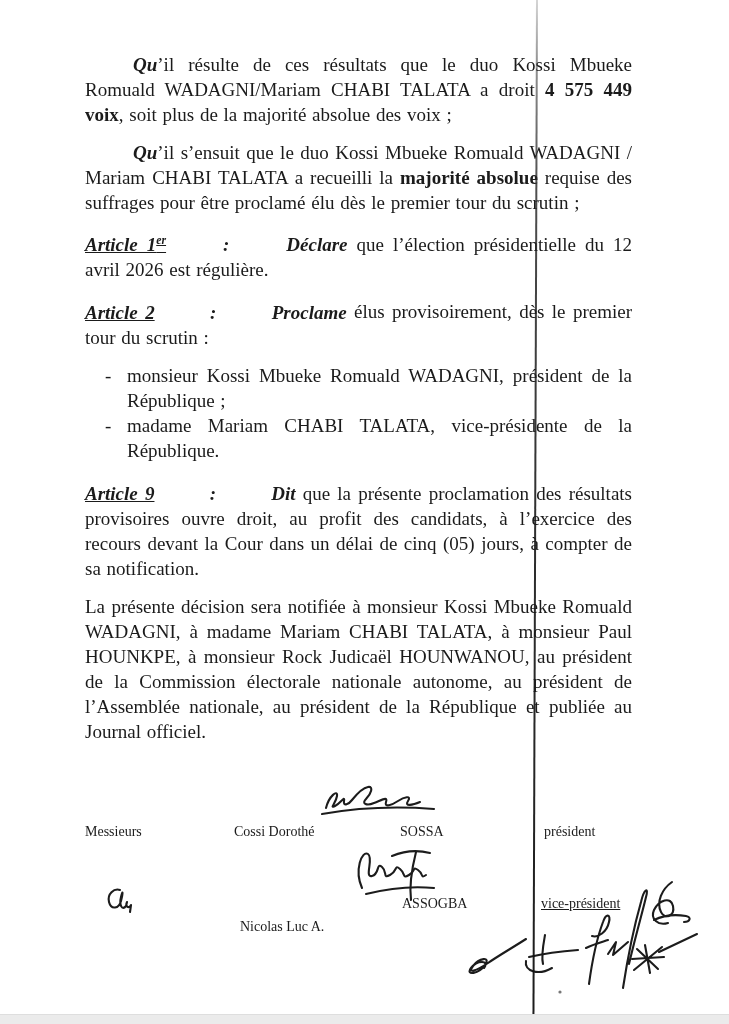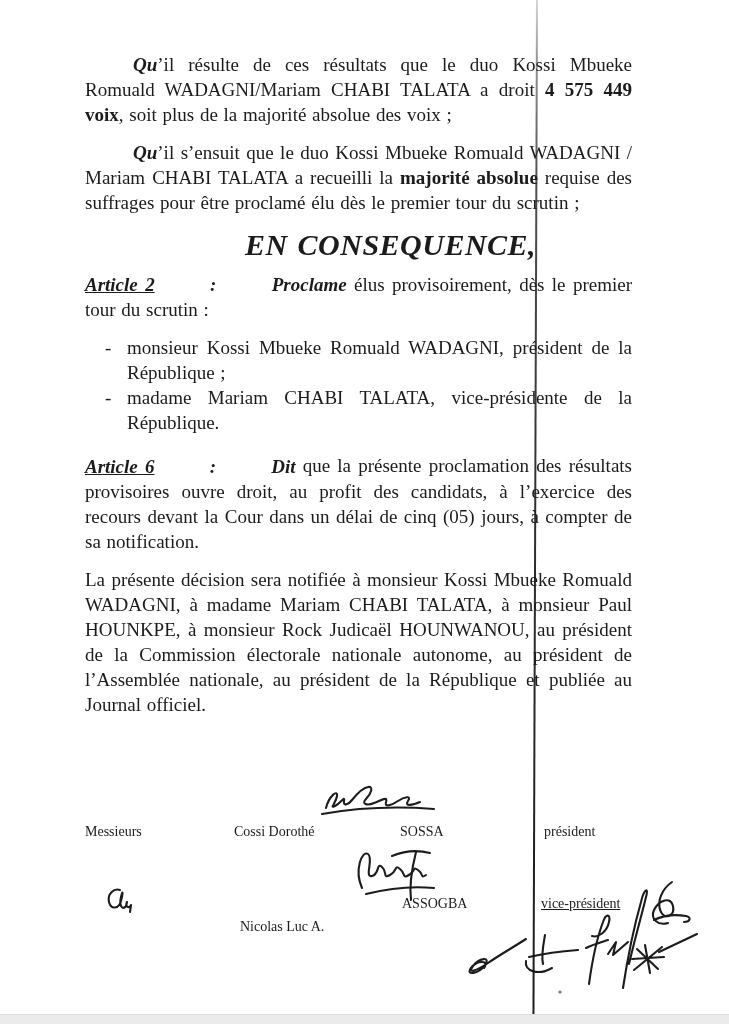--- a/index.html
+++ b/index.html
@@ -61,37 +61,37 @@
 <body>
 
 <div id="page">
 
   <div id="doc">
 
     <p class="para"><span class="bi">Qu</span><span>’il résulte de ces résultats que le duo Kossi Mbueke Romuald WADAGNI/Mariam CHABI TALATA a droit </span><strong>4&nbsp;575&nbsp;449 voix</strong><span>, soit plus de la majorité absolue des voix&nbsp;;</span></p>
 
     <p class="para"><span class="bi">Qu</span><span>’il s’ensuit que le duo Kossi Mbueke Romuald WADAGNI / Mariam CHABI TALATA a recueilli la </span><strong>majorité absolue</strong><span> requise des suffrages pour être proclamé élu dès le premier tour du scrutin&nbsp;;</span></p>
 
-    <h1 class="heading">EN CONSEQUENCE,</h1>
 
+    <p class="para"><span class="u"><span>Article 1</span><sup>er</sup></span><span class="bi">&nbsp;: </span><span class="bi">Déclare</span><span> que l’élection présidentielle du 12 avril 2026 est régulière.</span></p>
 
     <p class="para"><span class="u"><span>Article 2</span><sup></sup></span><span class="bi">&nbsp;: </span><span class="bi">Proclame</span><span> élus provisoirement, dès le premier tour du scrutin&nbsp;:</span></p>
 
     <ul class="duo-list">
       <li>
           <span class="dash">-</span>
           <span class="li-text">monsieur Kossi Mbueke Romuald WADAGNI, président de la République&nbsp;;</span>
         </li>
       <li>
           <span class="dash">-</span>
           <span class="li-text">madame Mariam CHABI TALATA, vice-présidente de la République.</span>
         </li>
     </ul>
 
-    <p class="para"><span class="u"><span>Article 6</span><sup></sup></span><span class="bi">&nbsp;: </span><span class="bi">Dit</span><span> que la présente proclamation des résultats provisoires ouvre droit, au profit des candidats, à l’exercice des recours devant la Cour dans un délai de cinq (05) jours, à compter de sa notification.</span></p>
+    <p class="para"><span class="u"><span>Article 9</span><sup></sup></span><span class="bi">&nbsp;: </span><span class="bi">Dit</span><span> que la présente proclamation des résultats provisoires ouvre droit, au profit des candidats, à l’exercice des recours devant la Cour dans un délai de cinq (05) jours, à compter de sa notification.</span></p>
 
     <p class="para">La présente décision sera notifiée à monsieur Kossi Mbueke Romuald WADAGNI, à madame Mariam CHABI TALATA, à monsieur Paul HOUNKPE, à monsieur Rock Judicaël HOUNWANOU, au président de la Commission électorale nationale autonome, au président de l’Assemblée nationale, au président de la République et publiée au Journal officiel.</p>
 
   </div>
 
   <div>
 
     <svg class="sig-svg" style="left:316px;top:782px;" width="124" height="38" viewBox="0 0 124 38">
       <path d="M10,26 C13,14 22,7 21,14 C20,21 13,27 19,24 C25,21 29,13 28,19 C27,25 33,22 36,18 C40,13 46,6 52,5 C58,4 55,12 50,17 C45,22 51,24 58,21 C66,18 72,14 70,20 C68,26 76,23 82,19 C88,15 96,13 92,19 C88,25 97,23 104,20"></path>
       <path d="M6,32 C40,26 80,24 118,27"></path>

